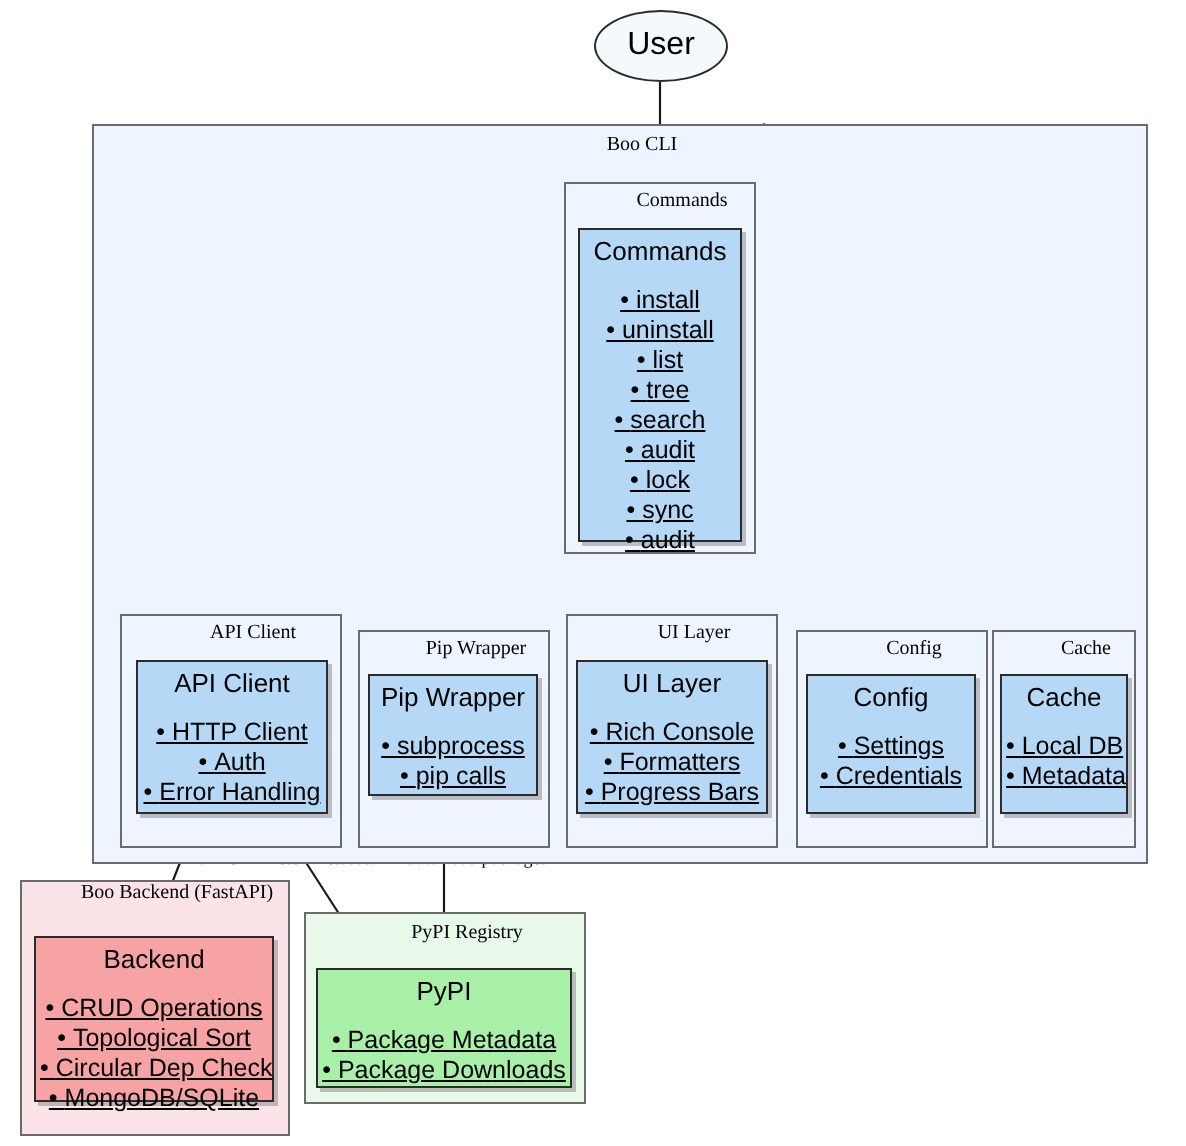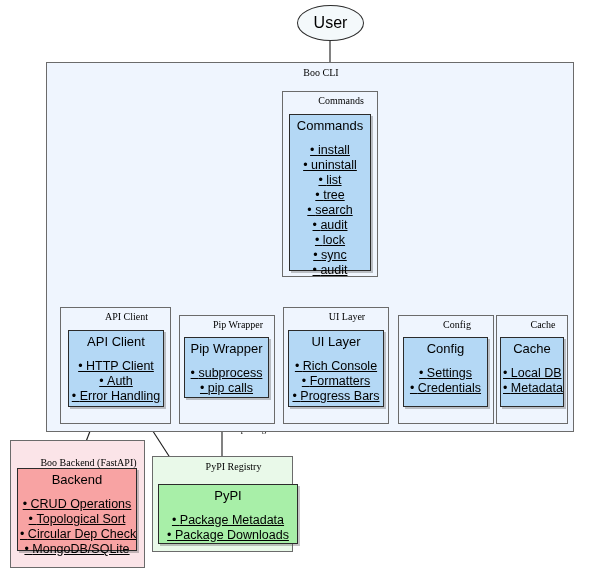--- a/index.html
+++ b/index.html
@@ -218,36 +218,36 @@
   </div>
   <div class="node abs" style="left:500px; top:337px; width:64px; height:70px;">
     <div class="node-title">Cache</div>
     <ul class="node-items gap">
       <li>Local DB</li>
       <li>Metadata</li>
     </ul>
   </div>
 
   <div class="cluster pink abs" style="left:10px; top:440px; width:135px; height:128px;">
-    <div class="cluster-label" style="top:16px;">Boo Backend (FastAPI)</div>
+    <div class="cluster-label" style="top:0;">Boo Backend (FastAPI)</div>
   </div>
   <div class="node pinknode abs" style="left:17px; top:468px; width:120px; height:83px;">
     <div class="node-title">Backend</div>
     <ul class="node-items gap">
       <li>CRUD Operations</li>
       <li>Topological Sort</li>
       <li>Circular Dep Check</li>
       <li>MongoDB/SQLite</li>
     </ul>
   </div>
 
   <div class="cluster green abs" style="left:152px; top:456px; width:141px; height:96px;">
     <div class="cluster-label" style="top:4px;">PyPI Registry</div>
   </div>
-  <div class="node greennode abs" style="left:158px; top:484px; width:140px; height:60px;">
+  <div class="node greennode abs" style="left:158px; top:484px; width:128px; height:60px;">
     <div class="node-title">PyPI</div>
     <ul class="node-items gap">
       <li>Package Metadata</li>
       <li>Package Downloads</li>
     </ul>
   </div>
 
 </div>
 
 </body></html>

